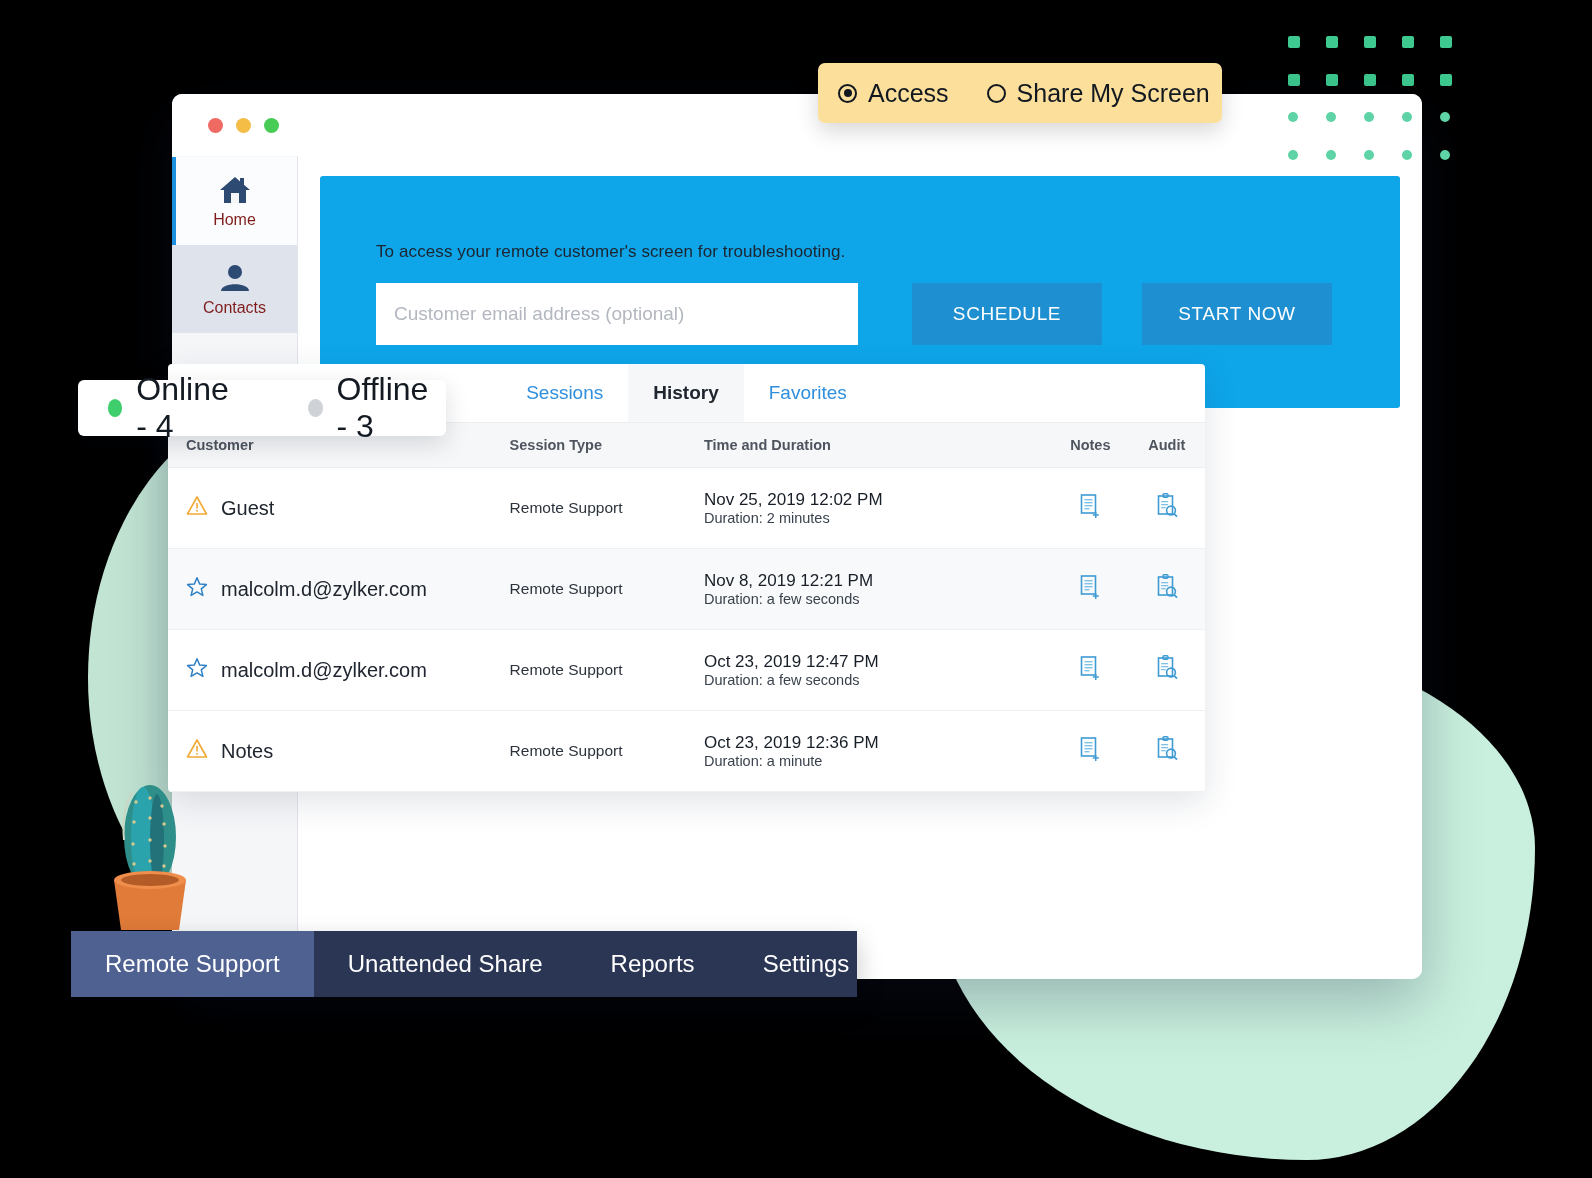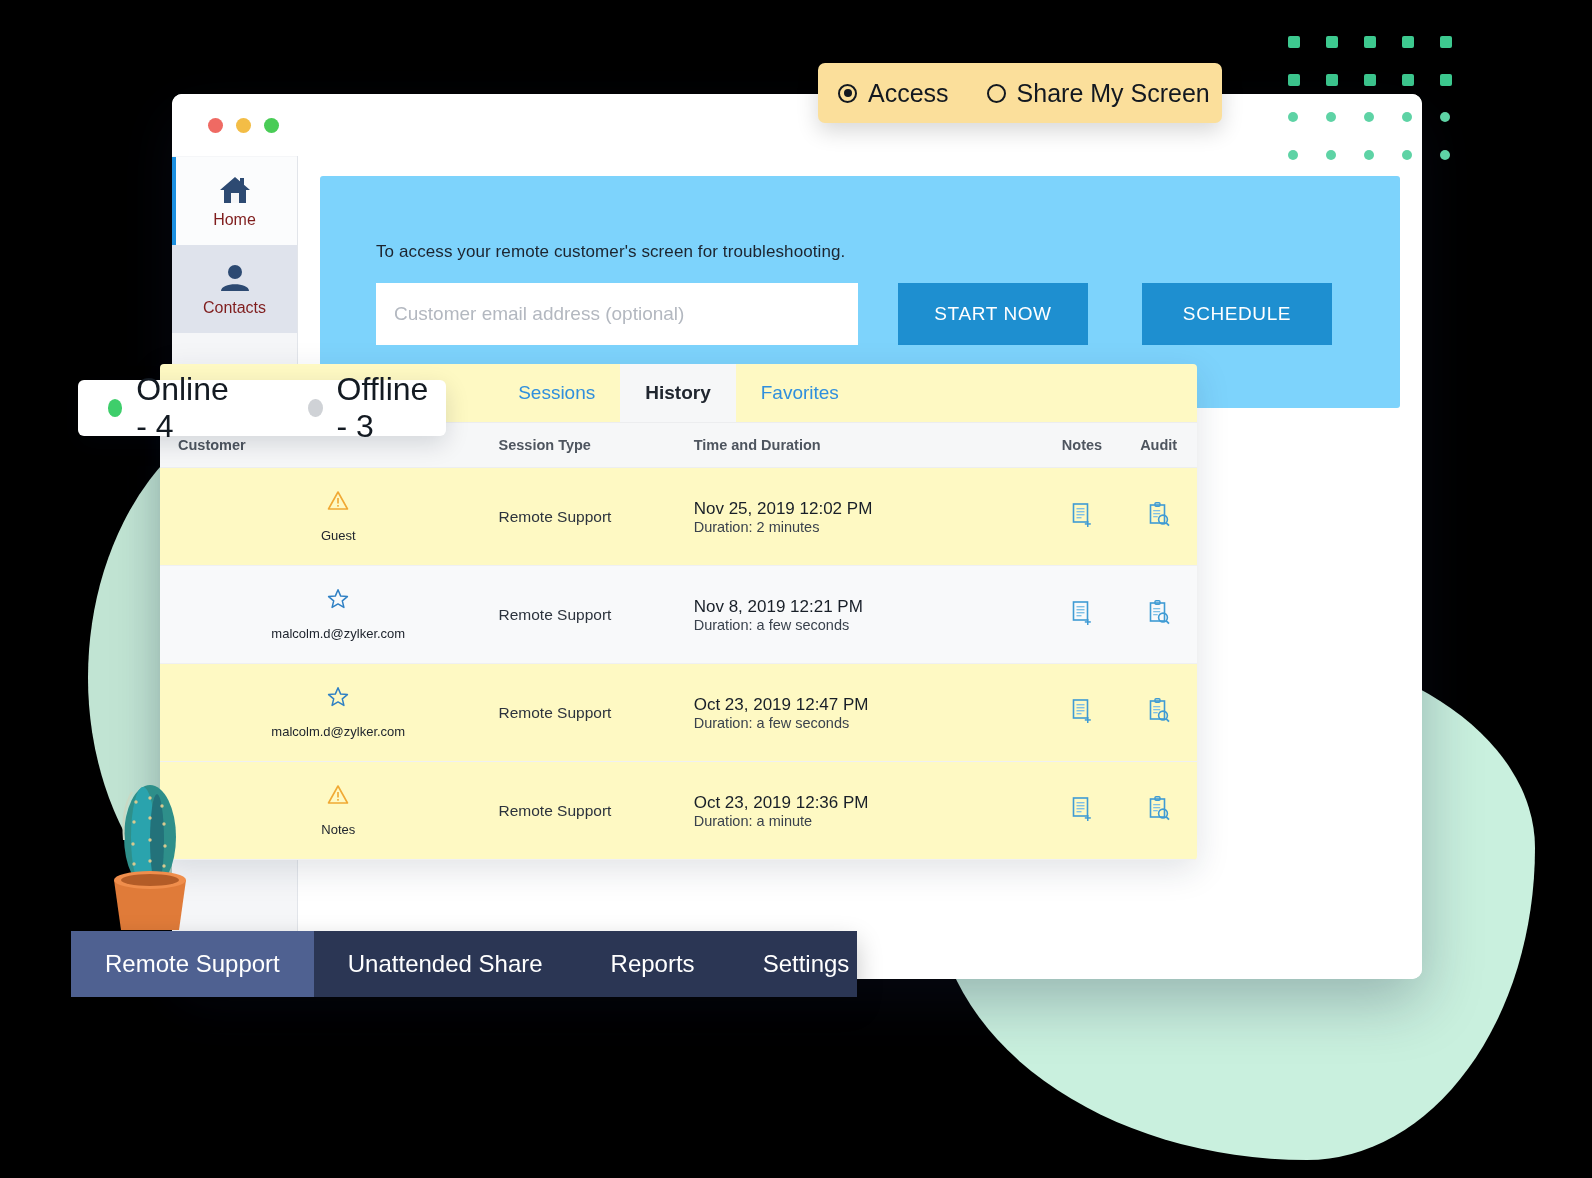--- a/index.html
+++ b/index.html
@@ -58,40 +58,40 @@
   .side-item.active:before {
     content: ""; position: absolute; left: 0; top: 0; bottom: 0; width: 4px; background: #1b8fe0;
   }
   .side-item.alt { background: #dfe3ec; }
   .side-item svg { display: block; }
   .side-label { line-height: 1; }
 
   
   #main { flex: 1; background: #ffffff; position: relative; }
   #access-panel {
-    margin: 20px 22px 0 22px; background: #7dd3fc; border-radius: 3px;
+    margin: 20px 22px 0 22px; background: #0ea5e9; border-radius: 3px;
     height: 232px; padding: 66px 12px 0 56px;
   }
   #access-desc { font-size: 17px; color: #1c242f; letter-spacing: .1px; }
   #access-row { display: flex; align-items: stretch; margin-top: 21px; gap: 40px; }
   #email-input {
     width: 482px; height: 62px; background: #fff; border: none; outline: none;
     font-size: 19px; color: #262f3c; padding: 0 18px; font-family: "Liberation Sans", sans-serif;
   }
   #email-input::placeholder { color: #b3b8c0; }
   .cta {
     min-width: 190px; height: 62px; background: #1e8fd0; color: #fff; border: none;
     font-size: 19px; letter-spacing: .6px; font-family: "Liberation Sans", sans-serif; cursor: pointer;
   }
   #btn-schedule { margin-left: 14px; }
 
   
   #history-card {
-    position: absolute; left: 160px; top: 364px; width: 1037px;
-    background: #fef9c3; border-radius: 4px;
+    position: absolute; left: 168px; top: 364px; width: 1037px;
+    background: #ffffff; border-radius: 4px;
     box-shadow: 0 10px 34px rgba(25,35,60,.13);
     overflow: hidden;
   }
   #tabs { display: flex; justify-content: center; height: 59px; border-bottom: 1px solid #ecedef; }
   .tab {
     min-width: 112px; padding: 0 25px; display: flex; align-items: center; justify-content: center;
     font-size: 19px; color: #2f8fdd; cursor: pointer;
   }
   .tab.active { color: #20262f; font-weight: bold; background: #f6f7f8; }
 
@@ -102,21 +102,21 @@
   }
   .c-cust { padding-left: 18px !important; width: 345px; }
   .c-type { width: 200px; }
   .c-time { width: 360px; }
   .c-notes { width: 78px; text-align: center !important; }
   .c-audit { width: 78px; text-align: center !important; }
 
   tbody tr { border-bottom: 1px solid #eff0f2; }
   tbody tr.alt { background: #f8f9fa; }
   tbody td { padding: 22px 0; vertical-align: middle; }
-  .cust-cell { padding-left: 18px; display: flex; align-items: center; gap: 13px; font-size: 13px; color: #20262f; flex-direction: column; }
+  .cust-cell { padding-left: 18px; display: flex; align-items: center; gap: 13px; font-size: 20px; color: #20262f; }
   .type-cell { font-size: 15.5px; color: #2c333d; }
   .time-main { font-size: 17px; color: #181f28; }
   .time-dur { font-size: 14.5px; color: #3a424d; }
   .ic-cell { text-align: center; }
   .ic-cell svg { cursor: pointer; }
 
   
   #access-toggle {
     position: absolute; left: 818px; top: 63px; width: 404px; height: 60px;
     background: #fbdf9b; border-radius: 7px;
@@ -208,22 +208,22 @@
           <span class="side-label">Contacts</span>
         </div>
       </nav>
 
       <div id="main">
 
         <section id="access-panel">
           <div id="access-desc">To access your remote customer's screen for troubleshooting.</div>
           <div id="access-row">
             <input id="email-input" type="text" placeholder="Customer email address (optional)" style="">
+            <button class="cta" id="btn-schedule">SCHEDULE</button>
             <button class="cta" id="btn-start">START NOW</button>
-            <button class="cta" id="btn-schedule">SCHEDULE</button>
           </div>
         </section>
 
       </div>
     </div>
   </div>
 
   <div id="history-card">
 
     <div id="tabs">

